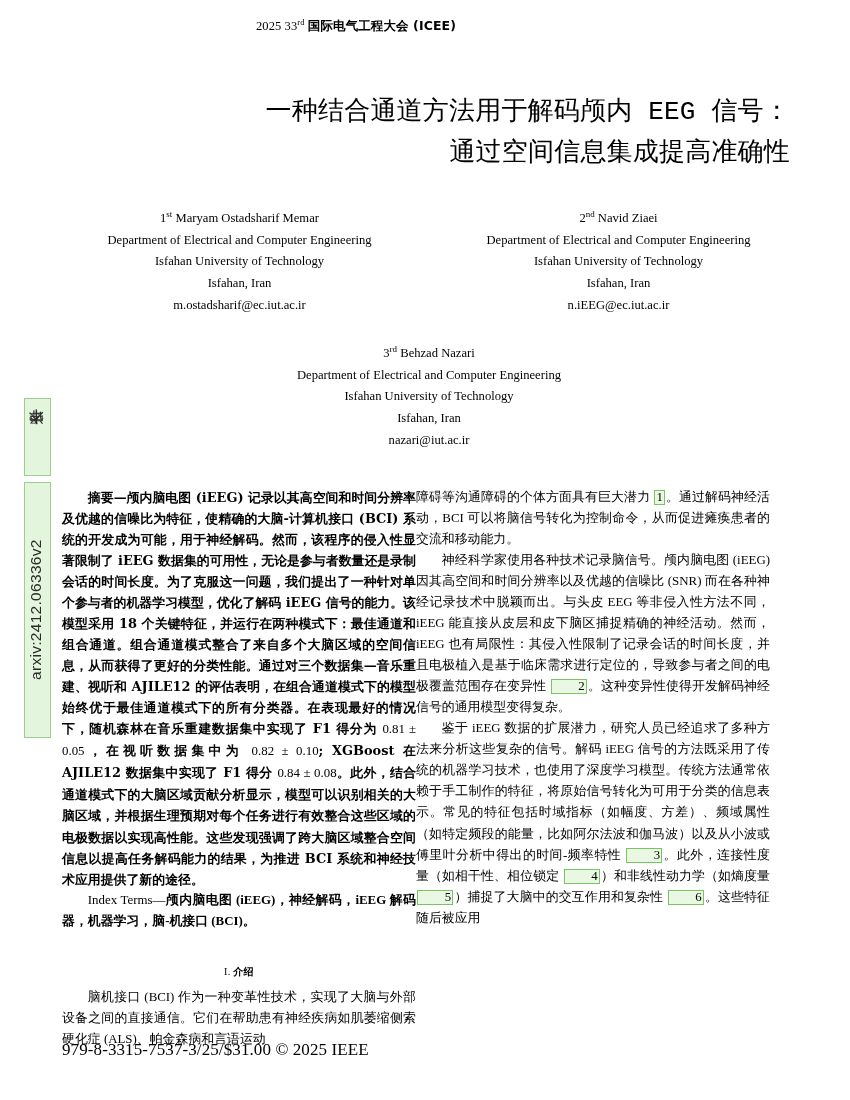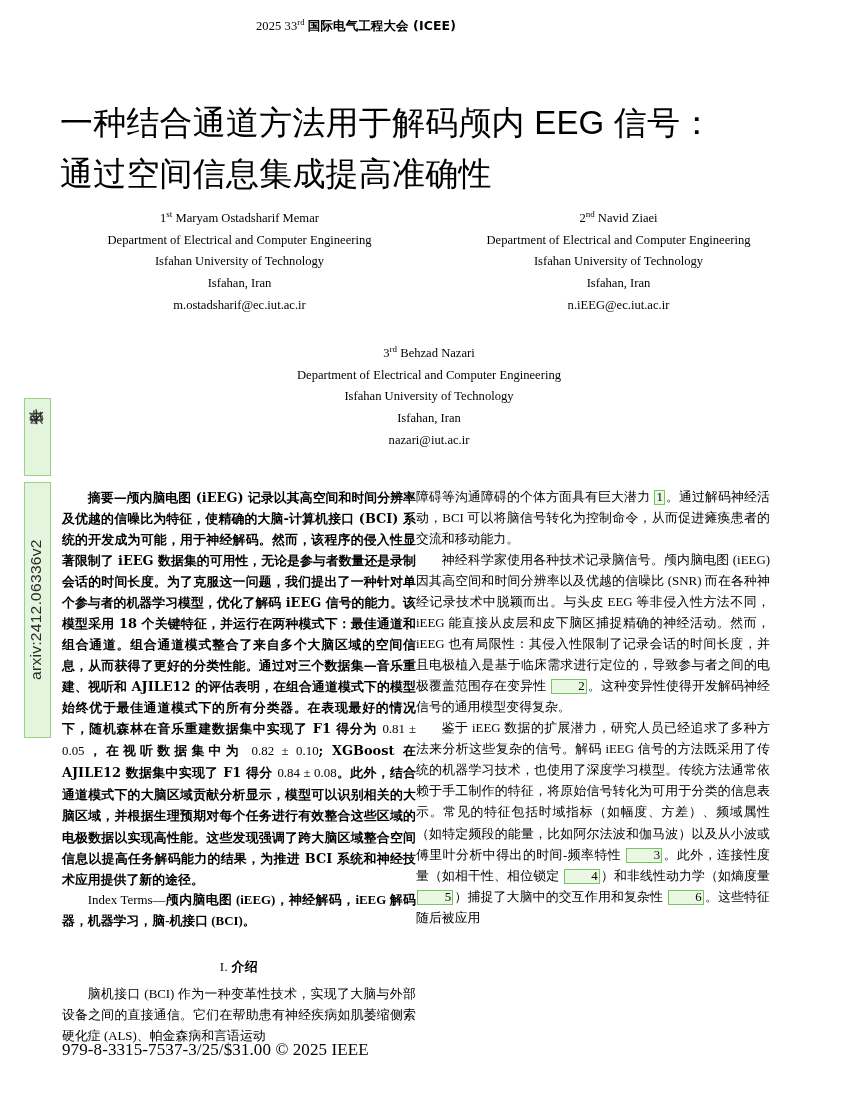--- a/index.html
+++ b/index.html
@@ -35,24 +35,24 @@
     font-family: "DejaVu Sans", "Liberation Sans", sans-serif;
     font-weight: 700;
   }
 
   
   .paper-title {
     position: absolute;
     top: 75px;
     left: 60px;
     width: 730px;
-    text-align: left;
-    font-size: 33px;
+    text-align: right;
+    font-size: 26px;
     line-height: 1.55;
-    font-family: Liberation Sans, sans-serif;
+    font-family: Liberation Mono, monospace;
     font-weight: 400;
     letter-spacing: 0.2px;
   }
   .paper-title .ln { display: block; white-space: nowrap; }
 
   
   .authors-row {
     position: absolute;
     left: 64px;
     width: 730px;
@@ -142,23 +142,23 @@
     font-weight: 700;
   }
   .index-terms .it-label {
     font-weight: 400;
     font-style: normal;
     font-family: "Liberation Serif", serif;
   }
 
   .section-head {
     text-align: center;
-    margin-top: 24px;
+    margin-top: 32px;
     margin-bottom: 7px;
-    font-size: 13px;
+    font-size: 10px;
     font-variant: small-caps;
     letter-spacing: 0.3px;
   }
   .section-head .sec-num { font-family: "Liberation Serif", serif; }
 
   .body-text { font-weight: 400; }
 
   
   .cite {
     display: inline-block;

